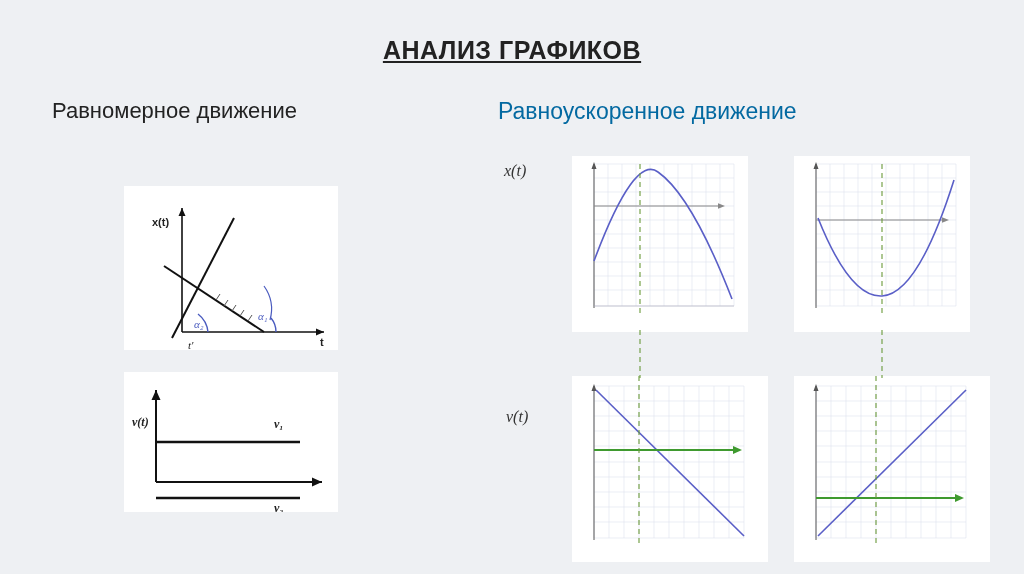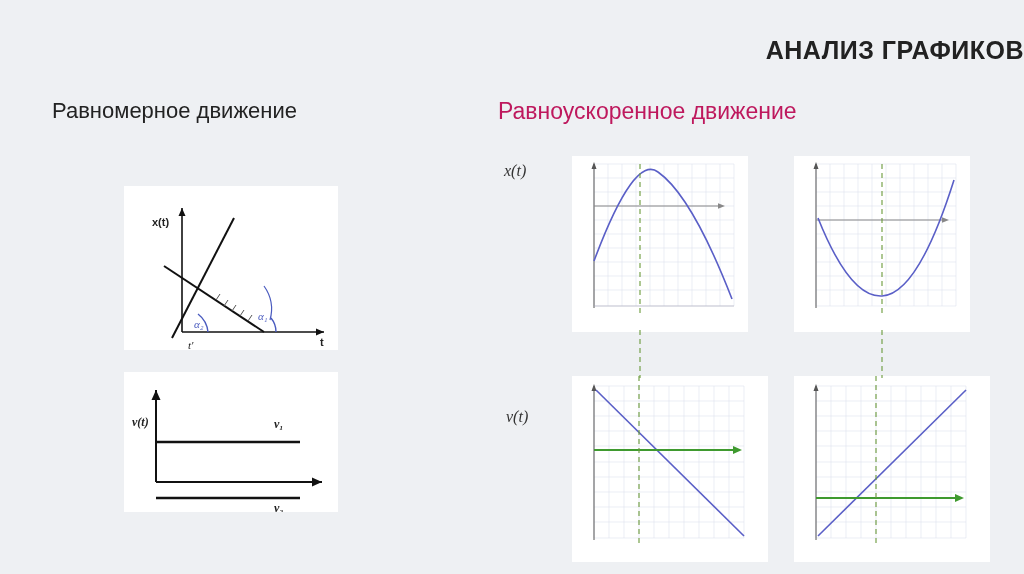--- a/index.html
+++ b/index.html
@@ -6,31 +6,32 @@
   body{
     width:1024px;height:574px;
     background:#eef0f3;
     font-family:"Liberation Sans", sans-serif;
     overflow:hidden;
     position:relative;
   }
   .slide{position:absolute;inset:0;}
   .title{
     position:absolute;top:36px;left:0;width:100%;
-    text-align:right;
+    text-align:center;
     font-size:25px;font-weight:bold;color:#222;
     letter-spacing:.5px;
+    text-decoration:underline;
   }
   .heading-left{
     position:absolute;top:98px;left:52px;
     font-size:22px;color:#222;
   }
   .heading-right{
     position:absolute;top:98px;left:498px;
-    font-size:23px;color:#be185d;
+    font-size:23px;color:#0369a1;
   }
   .panel{
     position:absolute;background:#ffffff;
   }
   
   #panel-xt{left:124px;top:186px;width:214px;height:164px;}
   #panel-vt{left:124px;top:372px;width:214px;height:140px;}
 
   .row-label{
     position:absolute;

